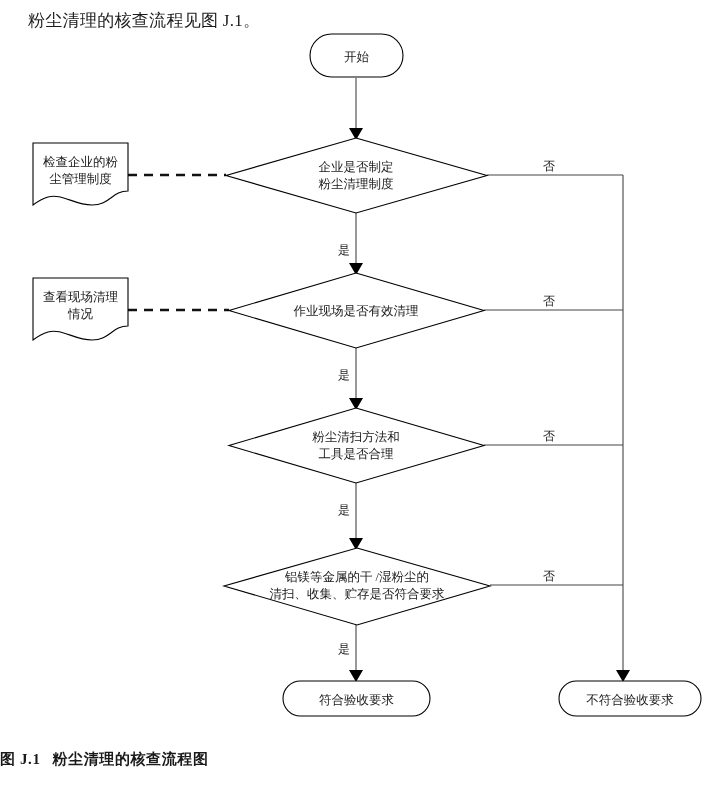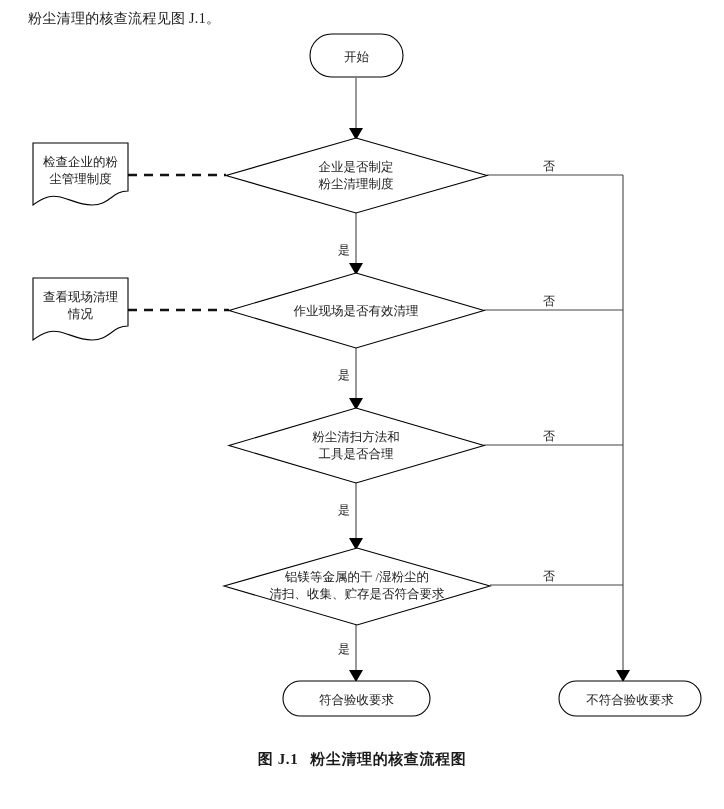--- a/index.html
+++ b/index.html
@@ -12,31 +12,31 @@
     height: 809px;
     position: relative;
     font-family: "Liberation Serif", "DejaVu Serif", serif;
     color: #1a1a1a;
     overflow: hidden;
   }
   .intro-text {
     position: absolute;
     left: 28px;
     top: 9px;
-    font-size: 14px;
+    font-size: 17px;
     line-height: 1.4;
     letter-spacing: 0.3px;
     white-space: nowrap;
   }
   .figure-caption {
     position: absolute;
     left: 0;
     top: 750px;
     width: 724px;
-    text-align: center;
+    text-align: left;
     font-size: 15px;
     font-weight: bold;
     letter-spacing: 0.6px;
   }
   .caption-gap { display: inline-block; width: 12px; }
   svg.flow {
     position: absolute;
     left: 0;
     top: 0;
     width: 724px;

